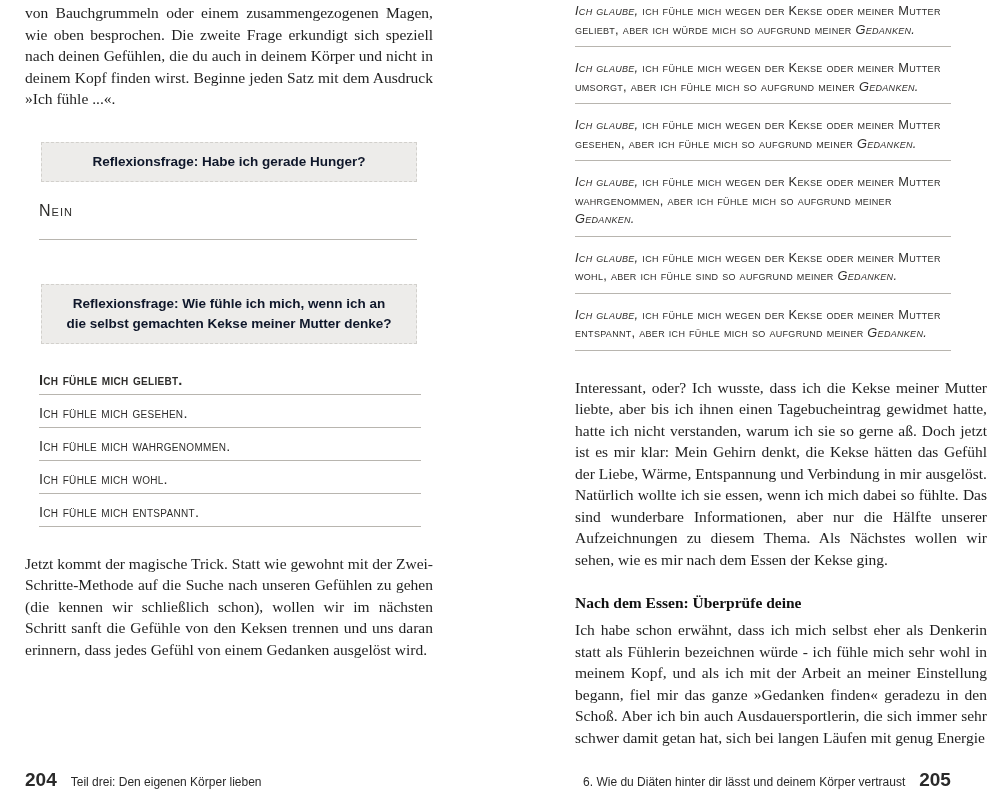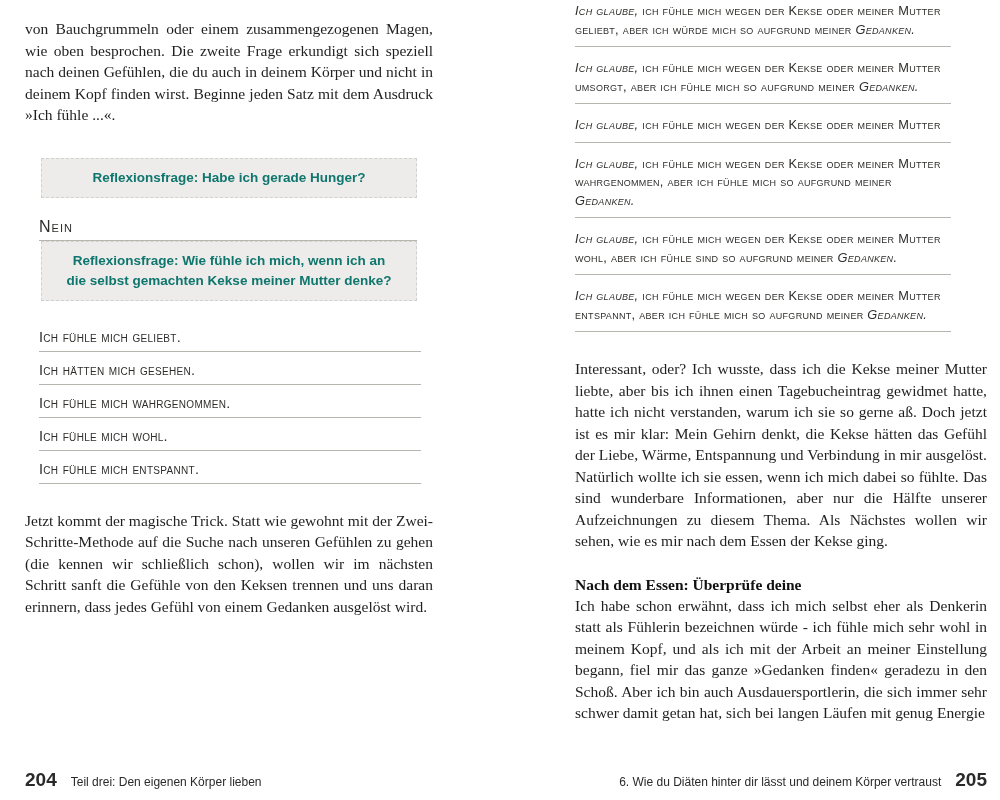--- a/index.html
+++ b/index.html
@@ -5,69 +5,69 @@
   html, body { margin: 0; padding: 0; }
   body {
     width: 1000px; height: 800px;
     background: #ffffff;
     font-family: "Liberation Serif", serif;
     color: #1f1f1f;
     position: relative;
     overflow: hidden;
   }
   .page { position: absolute; top: 0; }
-  .page-left  { left: 25px;  top: 18px;  width: 408px; }
+  .page-left  { left: 25px;  top: 2px;  width: 408px; }
   .page-right { left: 575px; top: 2px;  width: 412px; }
 
   .body-text {
     font-size: 15.5px;
     line-height: 21.5px;
     text-align: justify;
     hyphens: auto;
     margin: 0;
   }
 
   .refl-box {
     background: #edecea;
     border: 1px dashed #d2d0cc;
     margin: 0 16px;
     padding: 9px 20px;
     text-align: center;
     font-family: "Liberation Sans", sans-serif;
     font-weight: bold;
     font-size: 13.5px;
     line-height: 20px;
-    color: #0f766e;
+    color: #0f172a;
   }
   .box-1 { margin-top: 32px; }
-  .box-2 { }
+  .box-2 { margin-top: 44px; }
 
   .hw {
     font-family: "Liberation Sans", sans-serif;
     font-variant: small-caps;
     letter-spacing: 0.3px;
     color: #2e2d2b;
   }
 
   .single-answer {
     margin: 20px 16px 0 14px;
     font-size: 16px;
-    padding-bottom: 4px;
+    padding-bottom: 19px;
     border-bottom: 1px solid #b8b5af;
     letter-spacing: 1px;
   }
 
   .answers-list { margin: 28px 12px 0 14px; }
   .answer-line {
     font-size: 14.5px;
     padding-bottom: 6px;
     margin-top: 10px;
     border-bottom: 1px solid #b8b5af;
   }
-  .answer-line:first-child { margin-top: 9px; }
+  .answer-line:first-child { margin-top: 9px; font-weight: bold; }
 
   .outro { margin-top: 26px; }
 
   .journal-entries { width: 376px; }
   .journal-entry {
     padding-bottom: 7px;
     margin-bottom: 12px;
     border-bottom: 1px solid #b8b5af;
   }
   .hw-line {
@@ -79,31 +79,31 @@
   .para-1 { margin-top: 26px; }
 
   .section-heading {
     margin-top: 22px;
     font-weight: bold;
     font-size: 15.5px;
     line-height: 21px;
     color: #111;
   }
 
-  .para-2 { margin-top: 0; }
+  .para-2 { margin-top: 6px; }
 
   .footer {
     position: absolute;
     top: 769px;
     font-family: "Liberation Sans", sans-serif;
     font-size: 12px;
     color: #2a2a2a;
   }
   .footer-left  { left: 25px;  width: 440px; text-align: left; }
-  .footer-right { left: 547px; width: 440px; text-align: right; }
+  .footer-right { left: 547px; width: 440px; text-align: center; }
   .page-num { font-weight: bold; font-size: 19px; }
   .footer-left .page-num  { margin-right: 14px; }
   .footer-right .page-num { margin-left: 14px; }
 </style>
 </head>
 <body>
 
 <div class="page page-left">
   <p class="body-text">von Bauchgrummeln oder einem zusammengezogenen Magen, wie oben besprochen. Die zweite Frage erkundigt sich speziell nach deinen Gefühlen, die du auch in deinem Körper und nicht in deinem Kopf finden wirst. Beginne jeden Satz mit dem Ausdruck »Ich fühle ...«.</p>
 
@@ -112,41 +112,42 @@
   </div>
 
   <div class="single-answer hw">Nein</div>
 
   <div class="refl-box box-2">
     <span>Reflexionsfrage: Wie fühle ich mich, wenn ich an die selbst gemachten Kekse meiner Mutter denke?</span>
   </div>
 
   <div class="answers-list">
       <div class="answer-line hw">Ich fühle mich geliebt.</div>
-      <div class="answer-line hw">Ich hätten mich gesehen.</div>
+      <div class="answer-line hw">Ich fühle mich gesehen.</div>
       <div class="answer-line hw">Ich fühle mich wahrgenommen.</div>
       <div class="answer-line hw">Ich fühle mich wohl.</div>
       <div class="answer-line hw">Ich fühle mich entspannt.</div>
     </div>
 
   <p class="body-text outro">Jetzt kommt der magische Trick. Statt wie gewohnt mit der Zwei-Schritte-Methode auf die Suche nach unseren Gefühlen zu gehen (die kennen wir schließlich schon), wollen wir im nächsten Schritt sanft die Gefühle von den Keksen trennen und uns daran erinnern, dass jedes Gefühl von einem Gedanken ausgelöst wird.</p>
 </div>
 
 <div class="page page-right">
   <div class="journal-entries">
       <div class="journal-entry">
         <div class="hw-line hw"><em>Ich glaube,</em><span> ich fühle mich wegen der Kekse oder meiner Mutter</span></div>
         <div class="hw-line hw"><span>geliebt, aber ich würde mich so aufgrund meiner </span><em>Gedanken.</em></div>
       </div>
       <div class="journal-entry">
         <div class="hw-line hw"><em>Ich glaube,</em><span> ich fühle mich wegen der Kekse oder meiner Mutter</span></div>
         <div class="hw-line hw"><span>umsorgt, aber ich fühle mich so aufgrund meiner </span><em>Gedanken.</em></div>
       </div>
       <div class="journal-entry">
         <div class="hw-line hw"><em>Ich glaube,</em><span> ich fühle mich wegen der Kekse oder meiner Mutter</span></div>
+        <div class="hw-line hw"><span>gesehen, aber ich fühle mich so aufgrund meiner </span><em>Gedanken.</em></div>
       </div>
       <div class="journal-entry">
         <div class="hw-line hw"><em>Ich glaube,</em><span> ich fühle mich wegen der Kekse oder meiner Mutter</span></div>
         <div class="hw-line hw"><span>wahrgenommen, aber ich fühle mich so aufgrund meiner</span></div>
         <div class="hw-line hw"><em>Gedanken.</em></div>
       </div>
       <div class="journal-entry">
         <div class="hw-line hw"><em>Ich glaube,</em><span> ich fühle mich wegen der Kekse oder meiner Mutter</span></div>
         <div class="hw-line hw"><span>wohl, aber ich fühle sind so aufgrund meiner </span><em>Gedanken.</em></div>
       </div>

